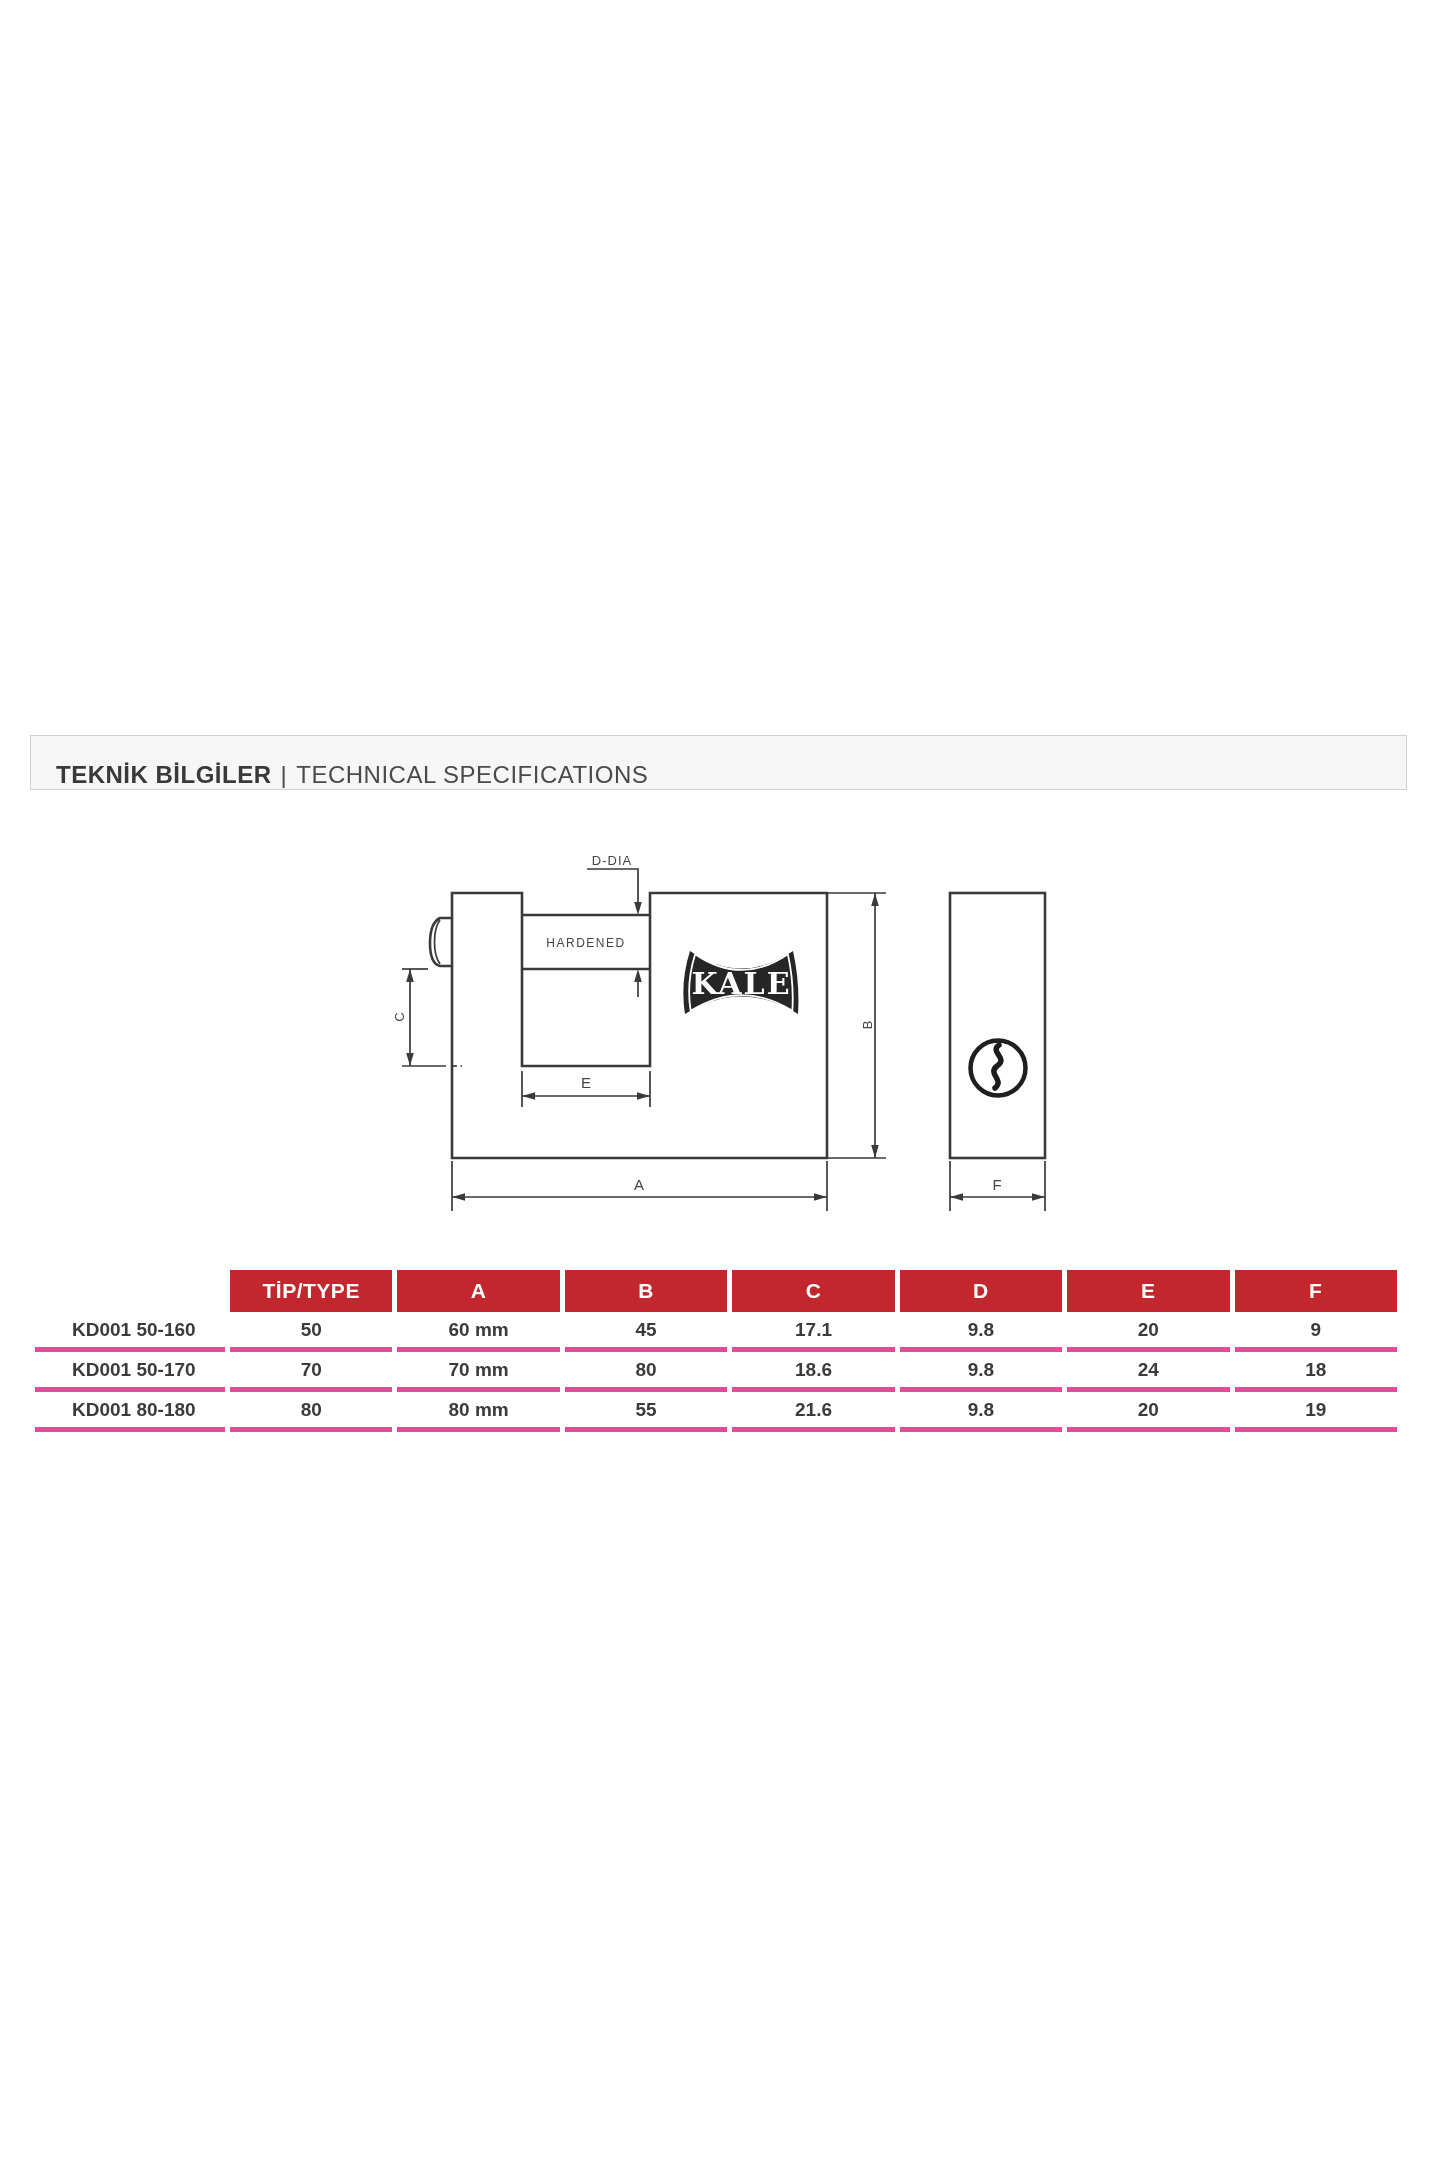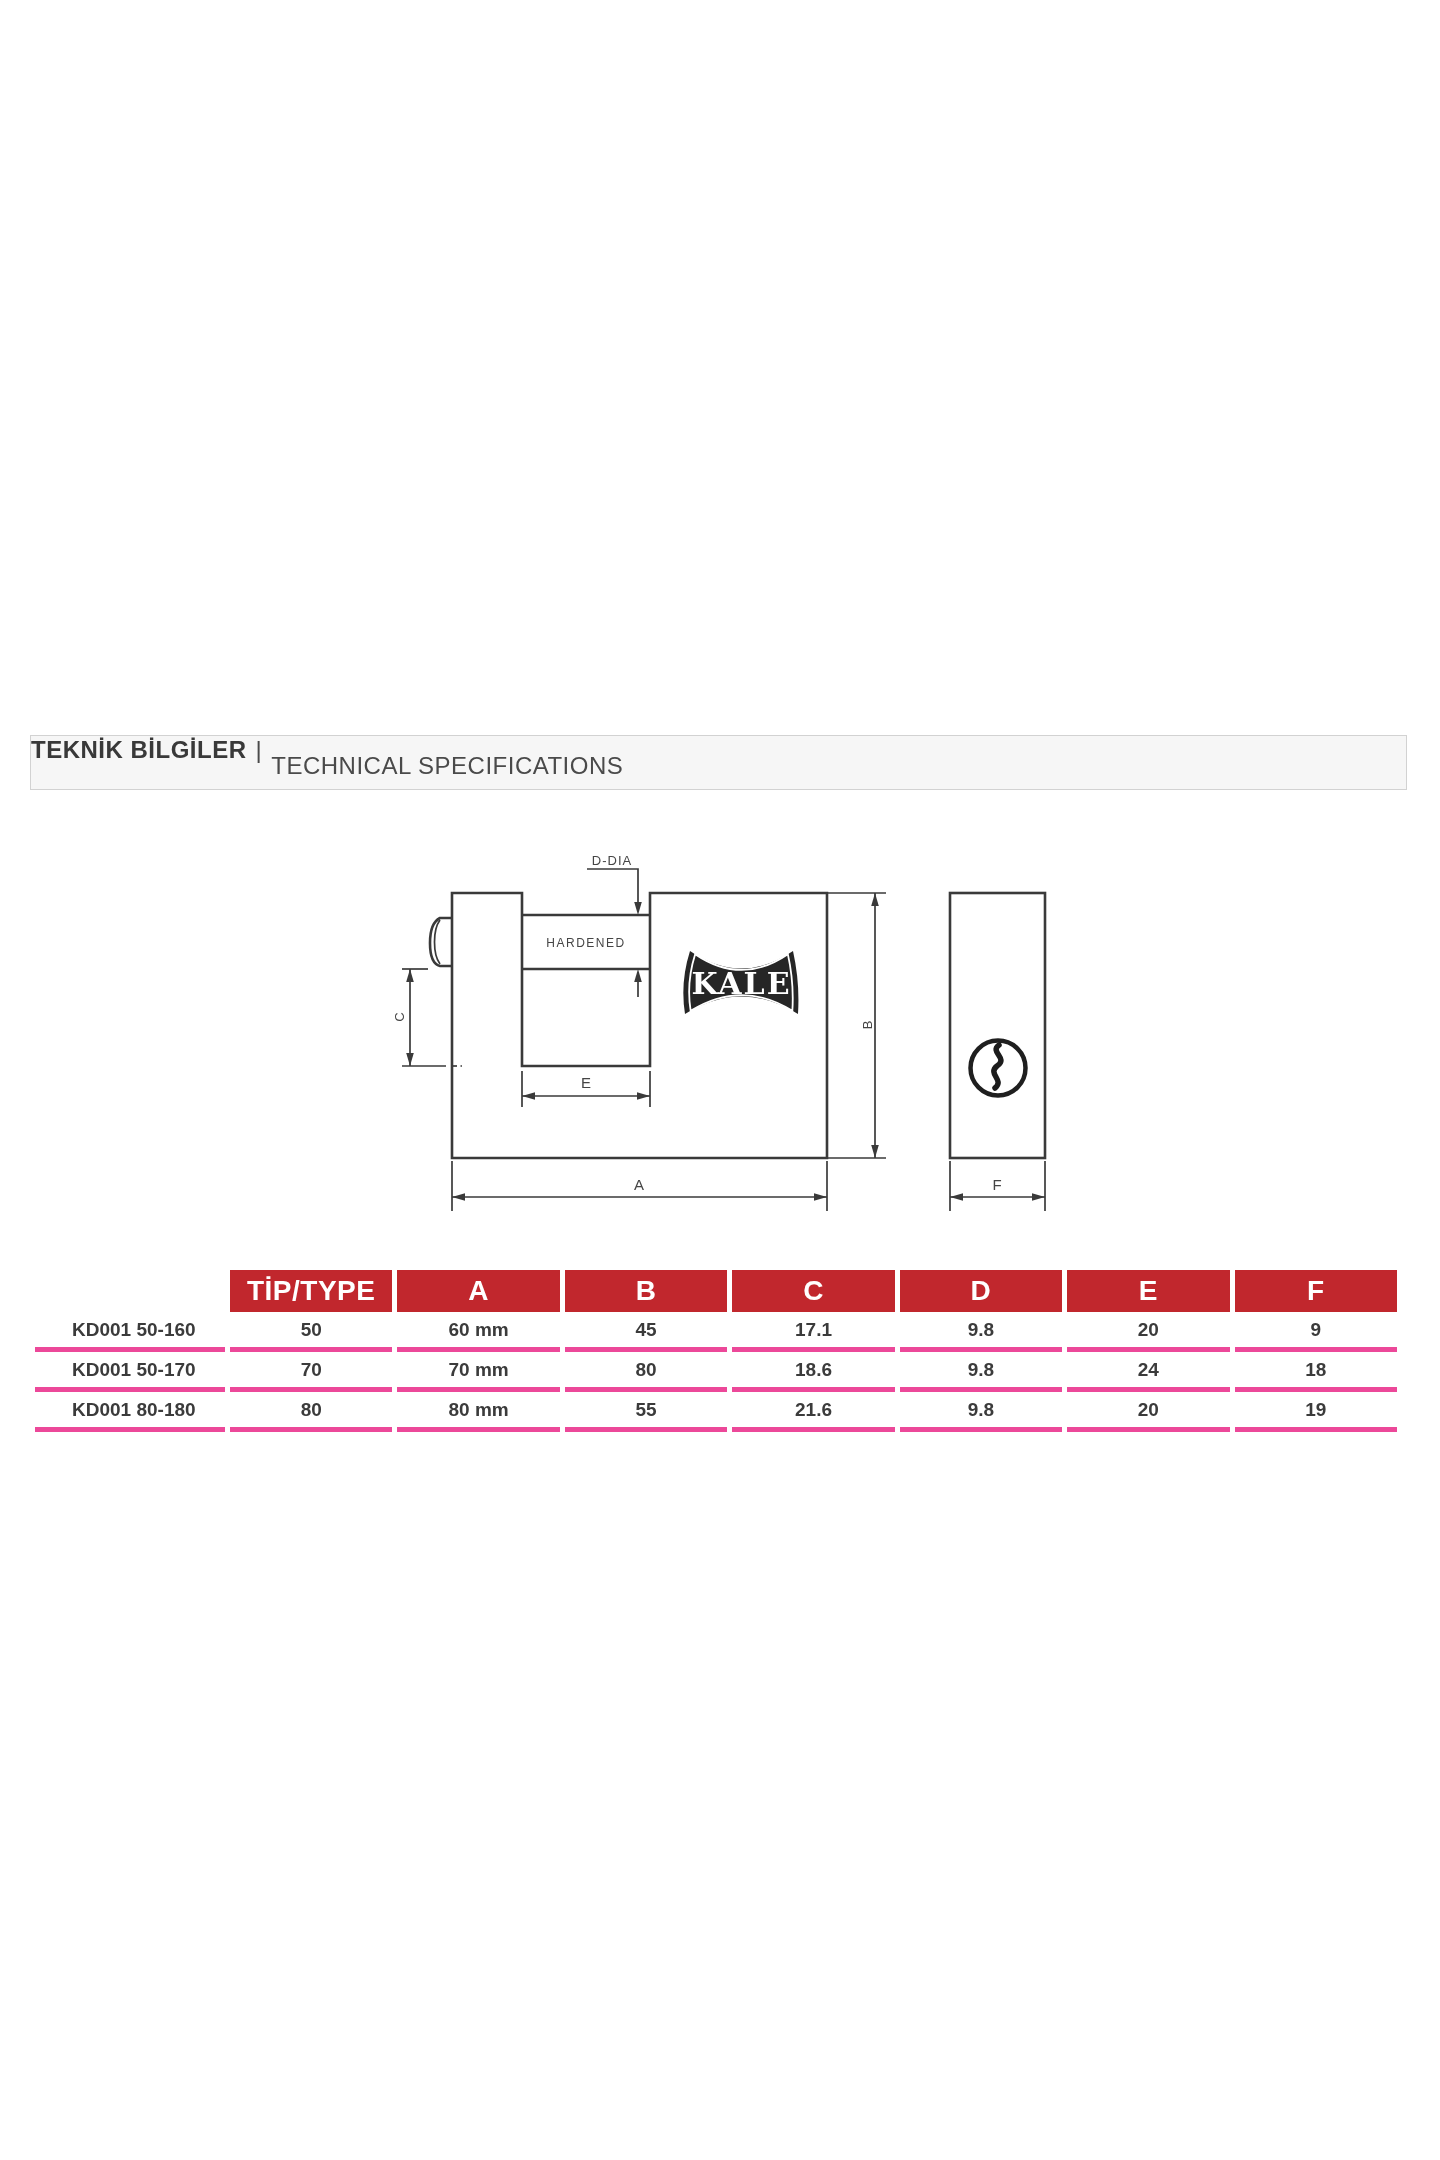--- a/index.html
+++ b/index.html
@@ -2,38 +2,38 @@
 <html><head>
 <meta charset="utf-8">
 <style>
   html,body{margin:0;padding:0;background:#ffffff;}
   #page{position:relative;width:1440px;height:2160px;background:#ffffff;overflow:hidden;
         font-family:"Liberation Sans", sans-serif;}
 
   
   .title-bar{position:absolute;left:30px;top:735px;width:1377px;height:55px;
     background:#f6f6f6;border:1px solid #d2d2d2;box-sizing:border-box;
-    display:flex;align-items:flex-start;font-size:24px;letter-spacing:.5px;}
+    display:flex;align-items:flex-end;padding-left:25px;font-size:24px;letter-spacing:.5px;}
   .title-bold{font-weight:bold;color:#393939;}
   .title-sep{color:#4a4a4a;margin:0 9px;font-weight:400;}
   .title-reg{color:#4a4a4a;font-weight:400;margin-top:16px;}
 
   
   .diagram{position:absolute;left:390px;top:845px;}
   .dline{stroke:#3a3a3a;stroke-width:2.6;fill:none;}
   .dim{stroke:#3a3a3a;stroke-width:1.7;fill:none;}
   .arr{fill:#3a3a3a;stroke:none;}
   .dtxt{font-family:"Liberation Sans",sans-serif;fill:#454545;}
 
   
   .spec-table{position:absolute;left:35px;top:1270px;width:1362px;
     display:grid;grid-template-columns:190px repeat(7,1fr);
     grid-template-rows:42px 40px 40px 40px;column-gap:5px;}
   .th{display:flex;align-items:center;justify-content:center;
-    background:#C1272D;color:#ffffff;font-weight:bold;font-size:28px;letter-spacing:.5px;}
+    background:#C1272D;color:#ffffff;font-weight:bold;font-size:21px;letter-spacing:.5px;}
   .th.empty{background:transparent;}
   .td{display:flex;align-items:center;justify-content:center;
     border-bottom:5px solid #ec4899;color:#3b3b3b;font-size:19px;font-weight:bold;}
   .td.label{justify-content:flex-start;padding-left:37px;}
 </style>
 </head>
 <body>
 
 <div id="page">
 

